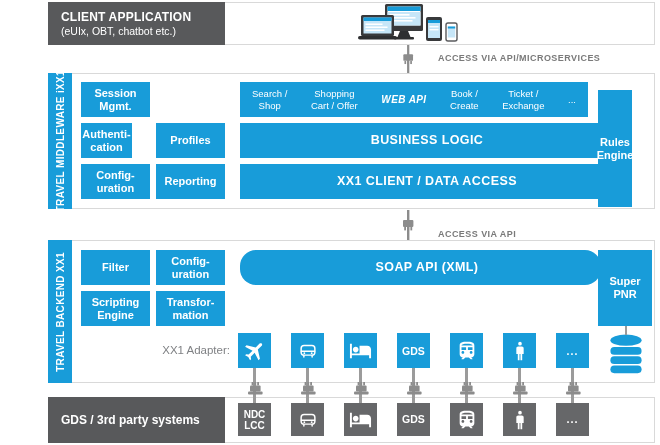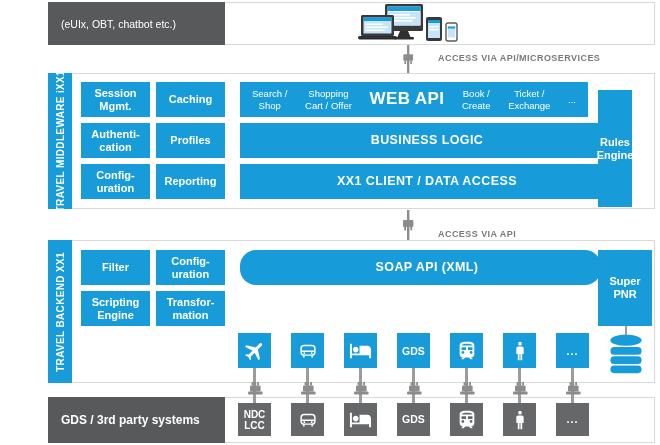--- a/index.html
+++ b/index.html
@@ -27,30 +27,31 @@
   .darkbox.single{font-weight:700;font-size:12px;}
   .graysq{position:absolute;width:33px;height:33px;background:var(--square-gray);color:#fff;display:flex;align-items:center;
           justify-content:center;text-align:center;font-weight:700;font-size:10px;line-height:1.1;white-space:pre-line;z-index:4;}
   .bluesq{position:absolute;width:33px;height:35px;background:var(--blue);color:#fff;display:flex;align-items:center;
           justify-content:center;text-align:center;font-weight:600;font-size:10.5px;z-index:4;}
   .vline{position:absolute;width:2.4px;background:#9b9b9b;z-index:5;}
   .plug{position:absolute;z-index:6;}
   .access-label{position:absolute;font-size:9px;font-weight:700;color:var(--access-text);letter-spacing:.45px;z-index:2;}
   .adapter-label{position:absolute;font-size:11.5px;color:#7f8184;text-align:right;z-index:2;}
   .webapi-item{font-weight:400;font-size:9.5px;line-height:1.2;white-space:pre-line;text-align:center;}
-  .webapi-title{font-weight:700;font-size:17px;letter-spacing:.4px;}
+  .webapi-title{font-weight:700;font-size:10px;letter-spacing:.4px;font-style:italic;}
   .icon{display:block;}
 </style>
 </head>
 <body>
 
 <div id="page">
 
   <div class="strip" style="left:48px;top:2px;width:607px;height:43px;"></div>
   <div class="darkbox" style="left:48px;top:2px;width:177px;height:43px;">
+    <div class="t1">CLIENT APPLICATION</div>
     <div class="t2">(eUIx, OBT, chatbot etc.)</div>
   </div>
   <svg class="icon" style="position:absolute;left:358px;top:4px;z-index:2;" width="112" height="40" viewBox="0 0 112 40">
     <rect x="27" y="0" width="38" height="27" rx="1.5" fill="#38393b"></rect>
     <rect x="29.5" y="2.5" width="33" height="19" fill="#ffffff"></rect>
     <rect x="29.5" y="2.5" width="33" height="4.5" fill="#189cd9"></rect>
     <rect x="29.5" y="8" width="33" height="13.5" fill="#c6e6f8"></rect>
     <rect x="31.5" y="10" width="20" height="1.6" fill="#fff"></rect>
     <rect x="31.5" y="13" width="26" height="1.6" fill="#fff"></rect>
     <rect x="31.5" y="16" width="23" height="1.6" fill="#fff"></rect>
@@ -82,22 +83,21 @@
   </svg>
   <div class="access-label" style="left:438px;top:53px;">ACCESS VIA API/MICROSERVICES</div>
 
   <div class="strip" style="left:48px;top:73px;width:607px;height:136px;"></div>
   <div class="sidebar" style="left:48px;top:73px;width:24px;height:136px;">
     <span>TRAVEL MIDDLEWARE iXX1</span>
   </div>
 
   <div class="bluebox" style="left:81px;top:82px;width:69px;height:35px;">Session
 Mgmt.</div>
-  <div class="bluebox" style="left:156px;top:82px;width:69px;height:35px;">Caching</div>
-  <div class="bluebox" style="left:81px;top:123px;width:69px;height:35px;">Authenti-
+  <div class="bluebox" style="left:81px;top:123px;width:51px;height:35px;">Authenti-
 cation</div>
   <div class="bluebox" style="left:156px;top:123px;width:69px;height:35px;">Profiles</div>
   <div class="bluebox" style="left:81px;top:164px;width:69px;height:35px;">Config-
 uration</div>
   <div class="bluebox" style="left:156px;top:164px;width:69px;height:35px;">Reporting</div>
 
   <div class="bluebox" style="left:240px;top:82px;width:348px;height:35px;justify-content:space-between;padding:0 12px;box-sizing:border-box;">
     <span class="webapi-item">Search /
 Shop</span>
     <span class="webapi-item">Shopping
@@ -132,20 +132,21 @@
   <div class="bluebox" style="left:156px;top:250px;width:69px;height:35px;">Config-
 uration</div>
   <div class="bluebox" style="left:81px;top:291px;width:69px;height:35px;">Scripting
 Engine</div>
   <div class="bluebox" style="left:156px;top:291px;width:69px;height:35px;">Transfor-
 mation</div>
   <div class="bluebox bigtitle" style="left:240px;top:250px;width:348px;height:35px;border-radius:16px;">SOAP API (XML)</div>
   <div class="bluebox" style="left:598px;top:250px;width:54px;height:76px;">Super
 PNR</div>
 
+  <div class="adapter-label" style="left:100px;top:344px;width:130px;">XX1 Adapter:</div>
 
   <div class="bluesq" style="left:238px;top:333px;">
     <svg class="icon" width="24" height="24" viewBox="0 0 24 24">
       <g transform="rotate(45 12 12)">
           <path d="M21 16v-2l-8-5V3.5c0-.83-.67-1.5-1.5-1.5S10 2.67 10 3.5V9l-8 5v2l8-2.5V19l-2 1.5V22l3.5-1 3.5 1v-1.5L13 19v-5.5l8 2.5z" fill="#fff"></path>
         </g>
     </svg>
   </div>
   <div class="bluesq" style="left:291px;top:333px;">
     <svg class="icon" width="22" height="22" viewBox="0 0 24 24">

